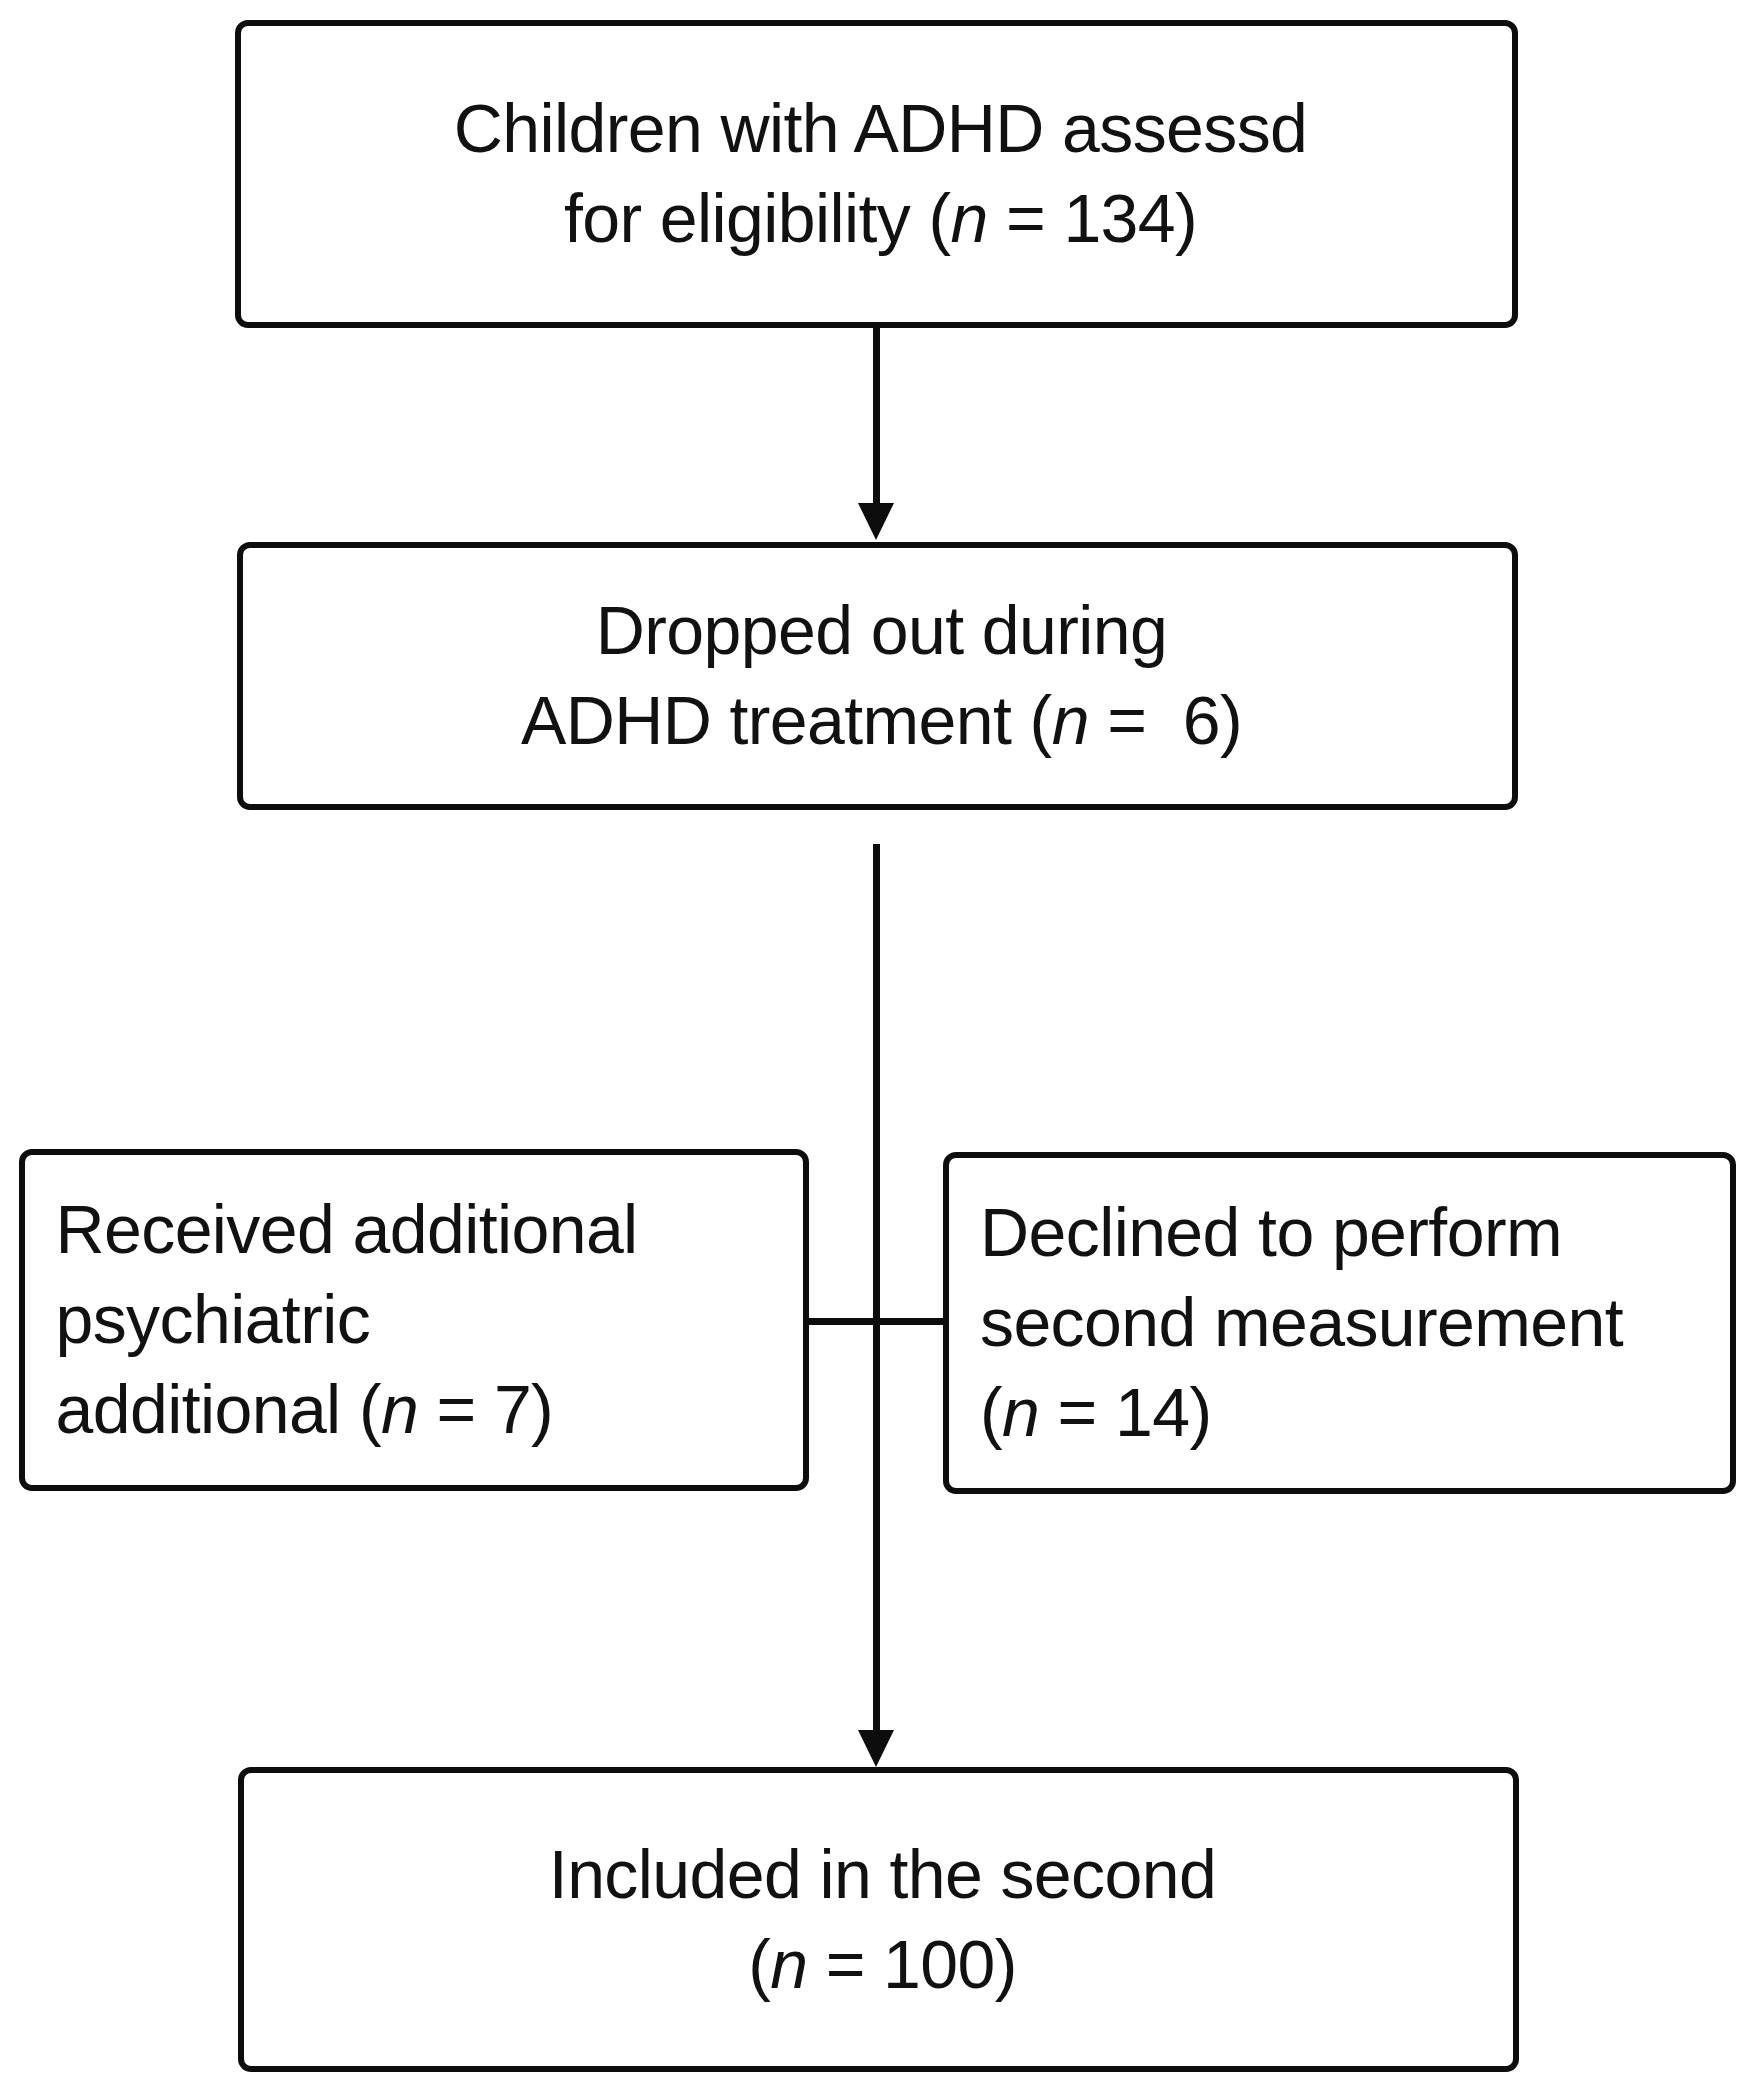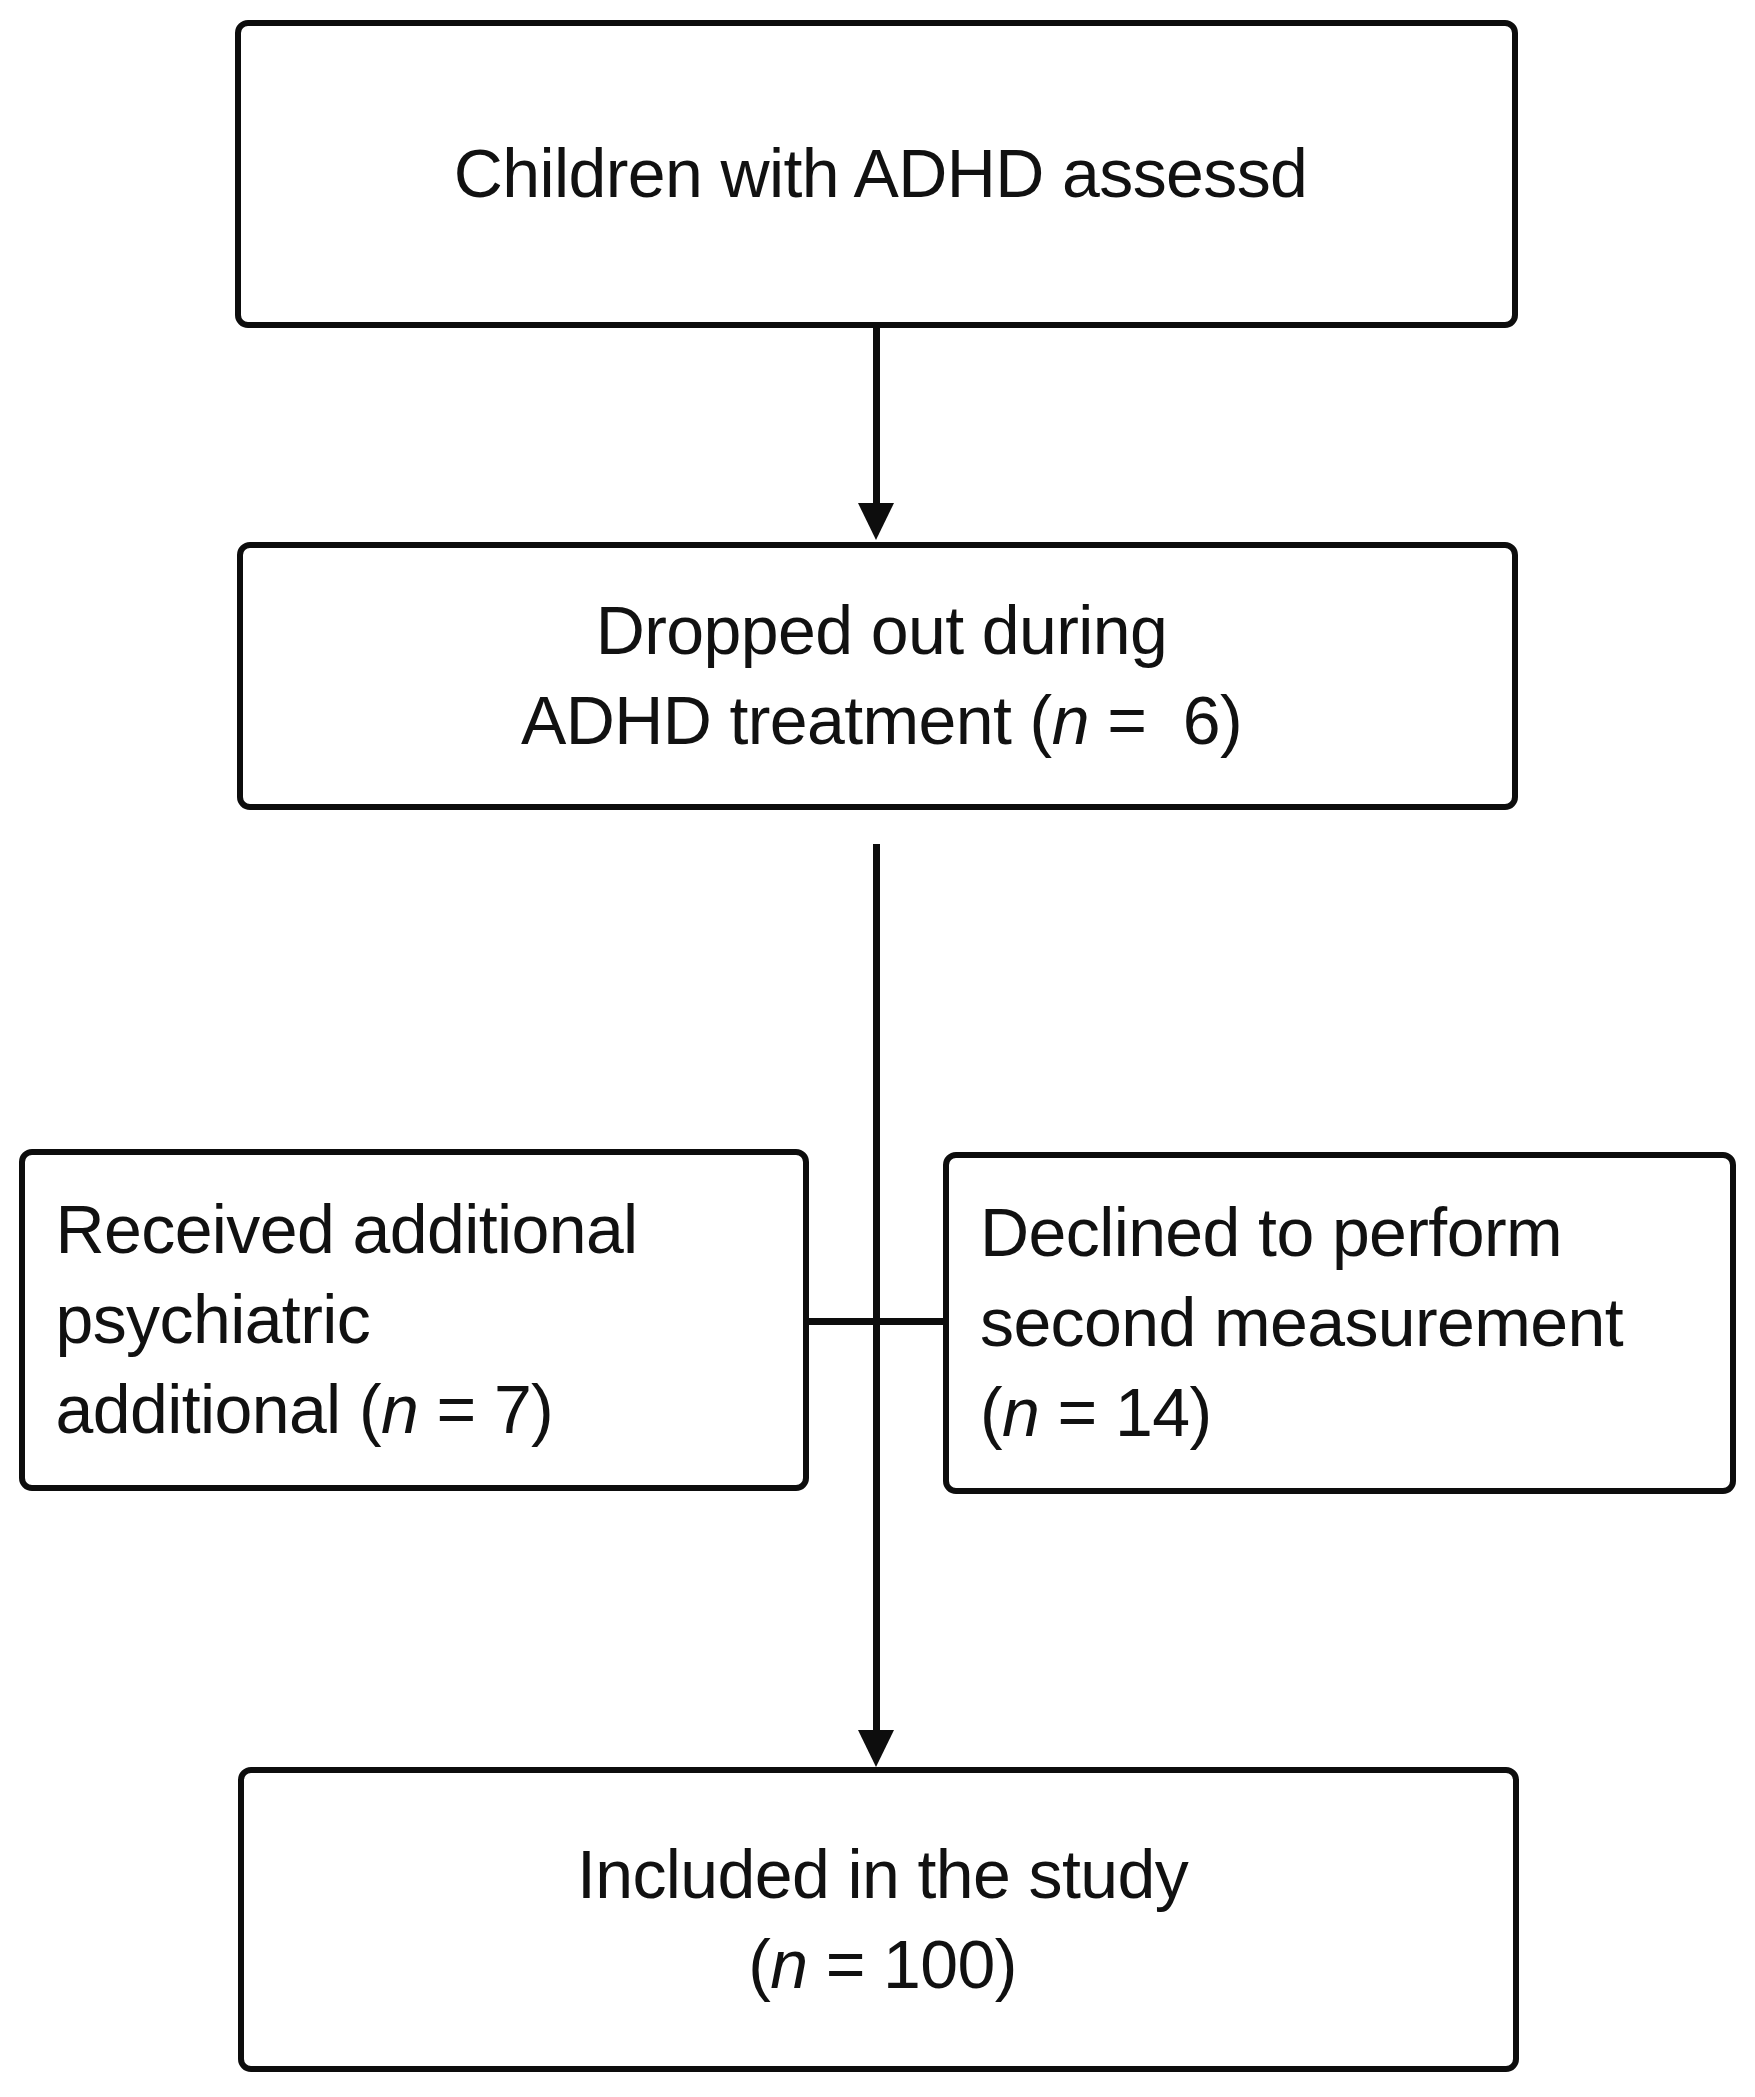--- a/index.html
+++ b/index.html
@@ -82,20 +82,21 @@
 
   #conn-h-split       { left: 805px; top: 1318px; width: 143px; }
 </style>
 </head>
 <body>
 
 <div id="canvas">
 
   <div class="node align-center" id="node-assessed">
     <div class="line">Children with ADHD assessd</div>
+    <div class="line"><span>for eligibility (</span><span class="n-var">n</span><span> = 134)</span></div>
   </div>
 
   <div class="vline" id="conn-v-top"></div>
   <div class="arrowhead" id="arrow-top"></div>
 
   <div class="node align-center" id="node-dropped">
     <div class="line">Dropped out during</div>
     <div class="line"><span>ADHD treatment (</span><span class="n-var">n</span><span> =  6)</span></div>
   </div>
 
@@ -110,18 +111,18 @@
     <div class="line"><span>additional (</span><span class="n-var">n</span><span> = 7)</span></div>
   </div>
 
   <div class="node align-left" id="node-declined">
     <div class="line">Declined to perform</div>
     <div class="line">second measurement</div>
     <div class="line"><span>(</span><span class="n-var">n</span><span> = 14)</span></div>
   </div>
 
   <div class="node align-center" id="node-included">
-    <div class="line">Included in the study</div>
+    <div class="line">Included in the second</div>
     <div class="line"><span>(</span><span class="n-var">n</span><span> = 100)</span></div>
   </div>
 
 </div>
 
 
 </body></html>

